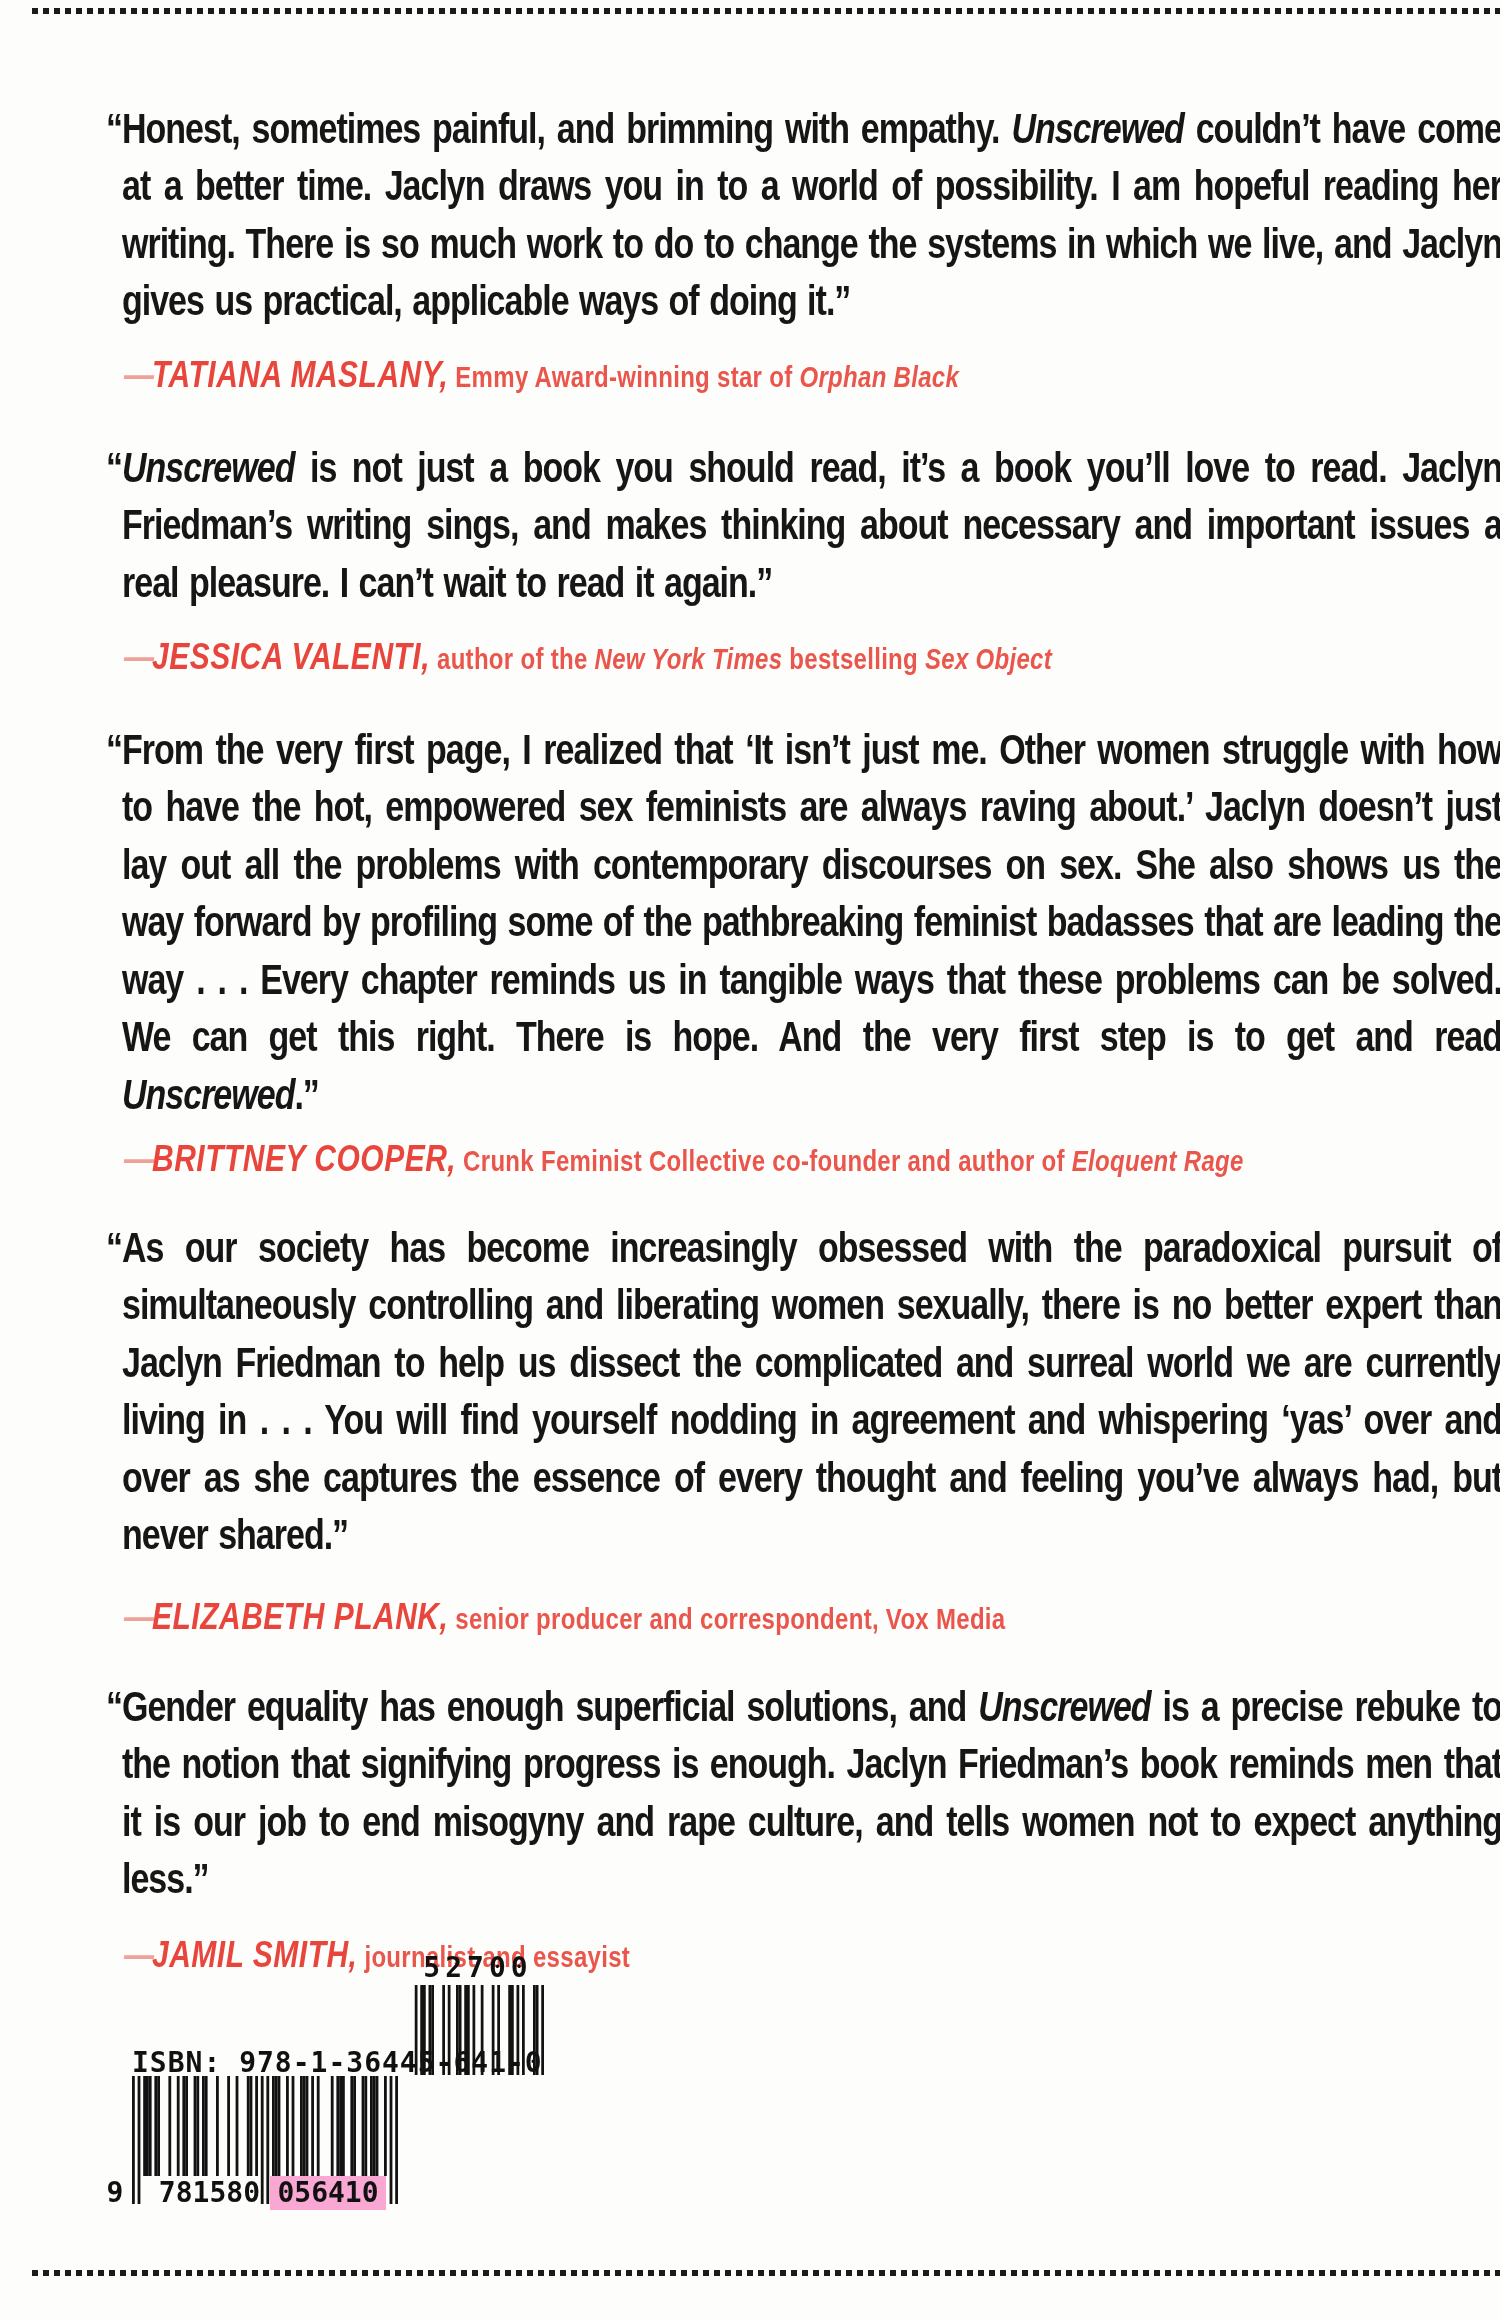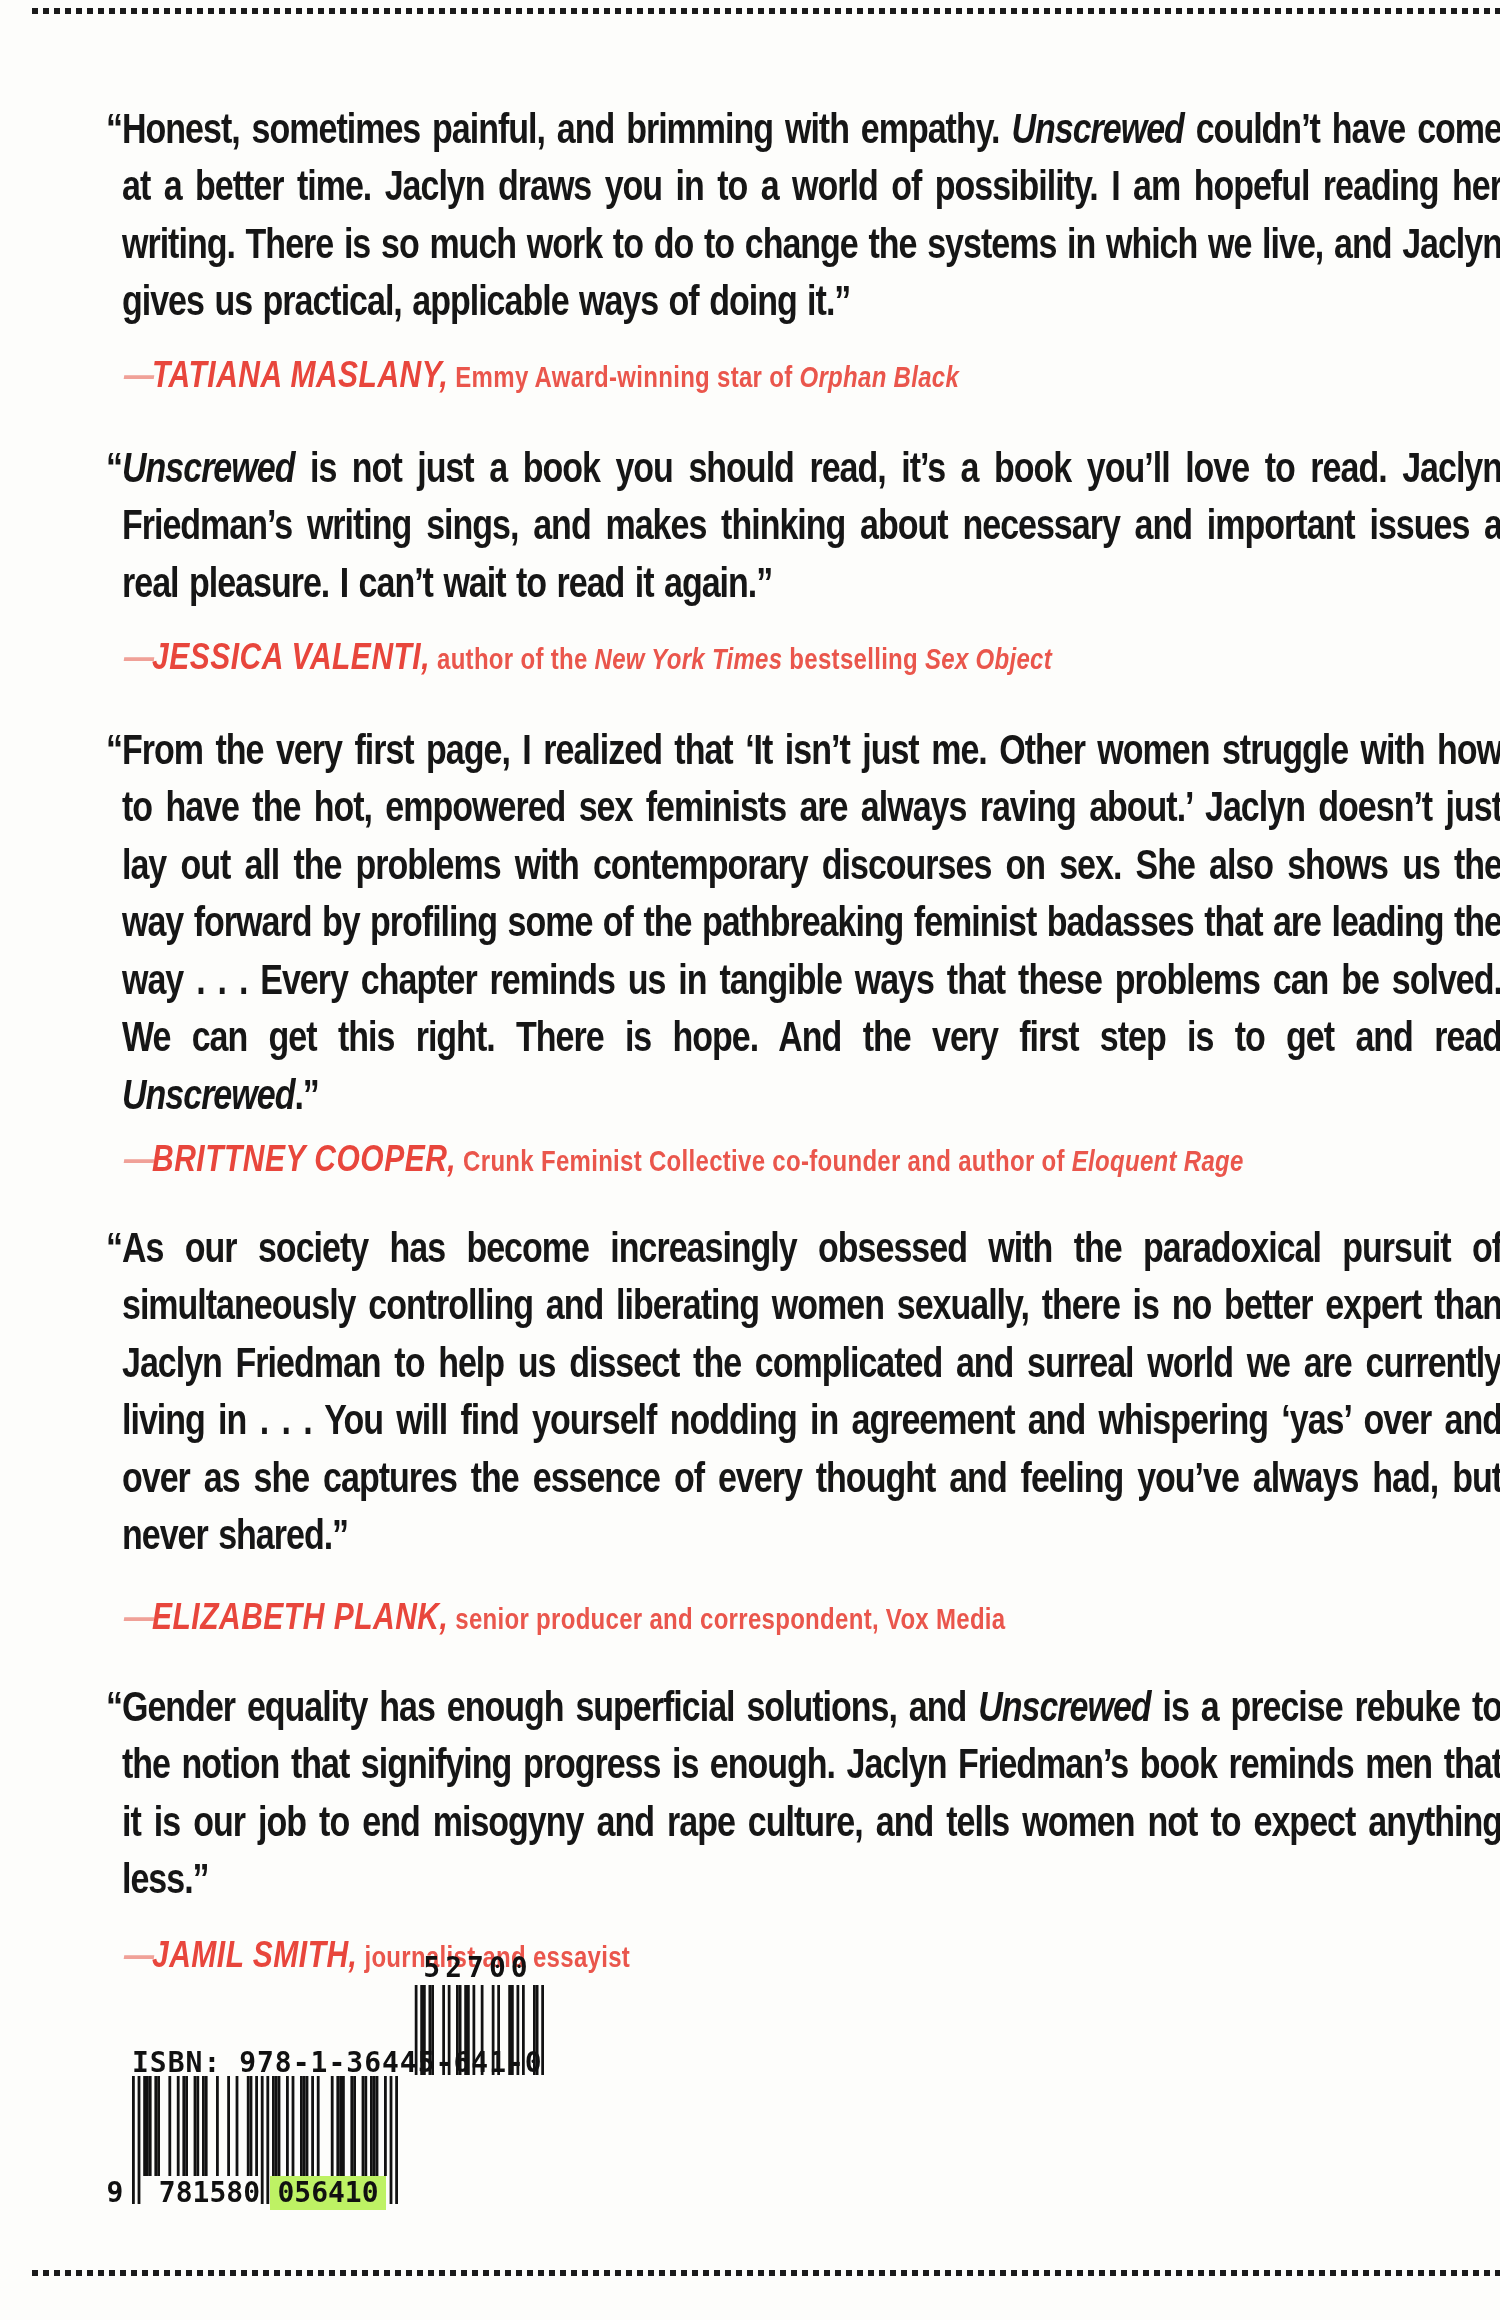--- a/index.html
+++ b/index.html
@@ -50,21 +50,21 @@
   }
   .barcode-main{position:absolute;left:100px;top:2076px;width:266px;height:132px;}
   .barcode-main svg{position:absolute;left:0;top:0;width:266px;height:128px;}
   .bc-digit{
     position:absolute;top:100px;height:34px;
     font-family:"DejaVu Sans Mono", monospace;font-size:28px;font-weight:bold;color:#111;
     text-align:center;line-height:34px;
   }
   .bc-lead{left:-30px;width:26px;background:transparent;}
   .bc-mid{left:10px;width:118px;background:#fdfdfb;text-align:right;}
-  .bc-right{left:138px;width:116px;background:#bef264;}
+  .bc-right{left:138px;width:116px;background:#f9a8d4;}
   .barcode-addon{position:absolute;left:380px;top:1955px;width:132px;height:122px;}
   .addon-num{
     position:absolute;left:0;top:0;width:132px;height:26px;text-align:center;
     font-family:"DejaVu Sans Mono", monospace;font-size:28px;font-weight:bold;
     letter-spacing:5px;color:#111;line-height:26px;
   }
   .barcode-addon svg{position:absolute;left:0;top:30px;width:132px;height:90px;}
   .bar{fill:#121212;}
 </style>
 </head>

